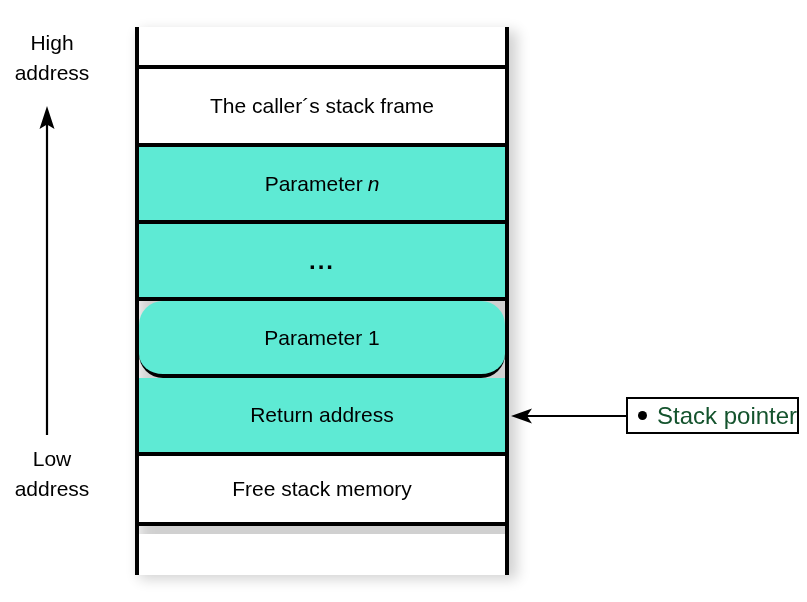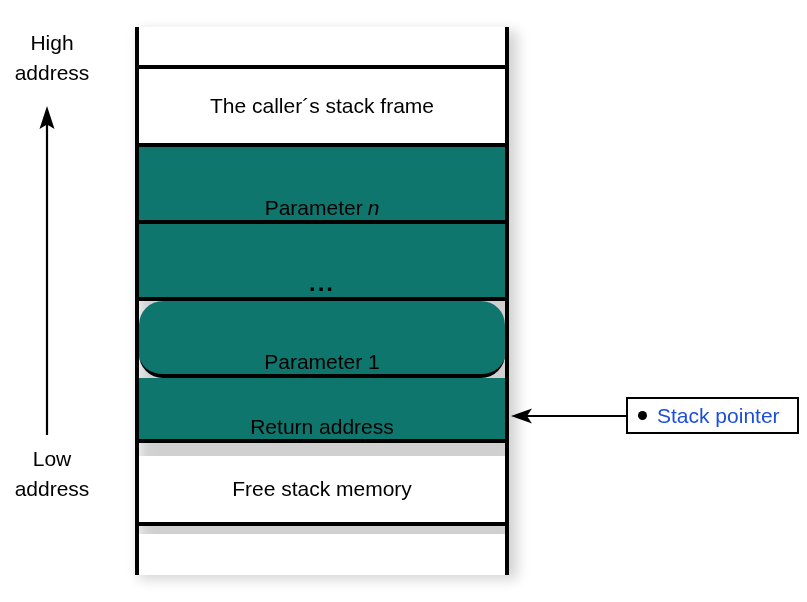--- a/index.html
+++ b/index.html
@@ -85,21 +85,21 @@
     position: absolute;
     left: 0;
     width: 366px;
     box-sizing: border-box;
     display: flex;
     align-items: center;
     justify-content: center;
     font-size: 21px;
     color: #000000;
   }
-  .cell.filled  { background: #0f766e; align-items: flex-end; }
+  .cell.filled  { background: #5eead4; }
   .cell.plain   { background: #ffffff; }
   .cell.blank   { background: #ffffff; }
   .cell.topline    { border-top: 4px solid #000000; }
   .cell.bottomline { border-bottom: 4px solid #000000; }
   .cell .ital { font-style: italic; padding-left: 5px; }
   .cell.ellipsis {
     font-size: 24px;
     font-weight: 700;
     letter-spacing: 2px;
   }
@@ -129,22 +129,22 @@
   #stack-pointer-dot {
     width: 9px;
     height: 9px;
     border-radius: 50%;
     background: #000000;
     margin-left: 10px;
     margin-right: 10px;
     flex: 0 0 auto;
   }
   #stack-pointer-text {
-    font-size: 21px;
-    color: #1d4ed8;
+    font-size: 24px;
+    color: #14532d;
     white-space: nowrap;
   }
 </style>
 </head>
 <body>
 
 <div id="canvas">
 
   <div id="high-address-label" class="axis-label">High
 address</div>
@@ -180,21 +180,21 @@
       </div>
 
       <div class="cell filled bottomline ellipsis" style="top:197px; height:77px;">
         <span>...</span>
       </div>
 
       <div class="cell filled bottomline" style="top:274px; height:77px;border-radius:24px;">
         <span>Parameter 1</span>
       </div>
 
-      <div class="cell filled bottomline" style="top:351px; height:65px;">
+      <div class="cell filled bottomline" style="top:351px; height:78px;">
         <span>Return address</span>
       </div>
 
       <div class="cell plain bottomline" style="top:429px; height:70px;">
         <span>Free stack memory</span>
       </div>
 
       <div class="cell blank" style="top:507px; height:41px;"></div>
 
     </div>

